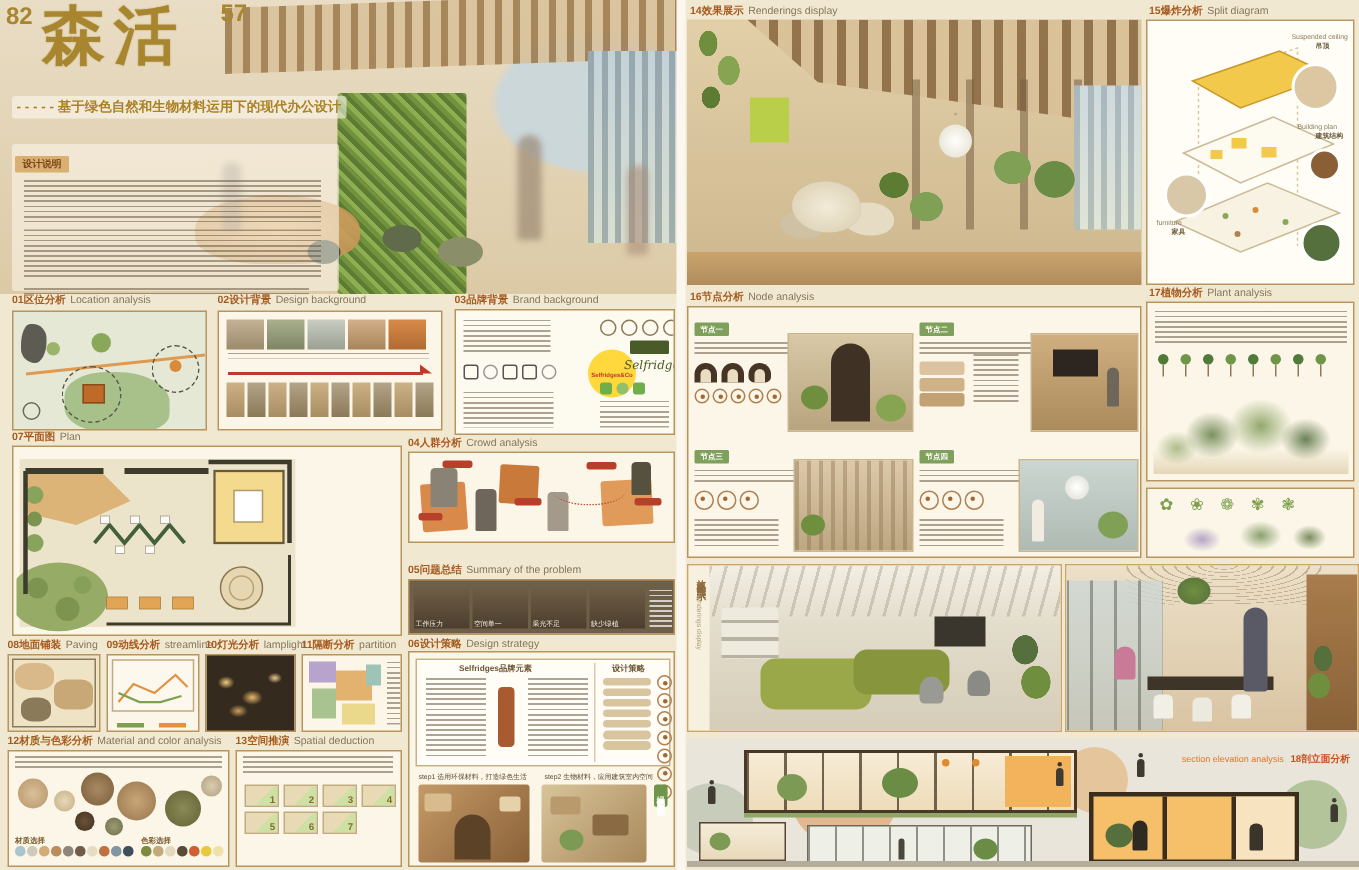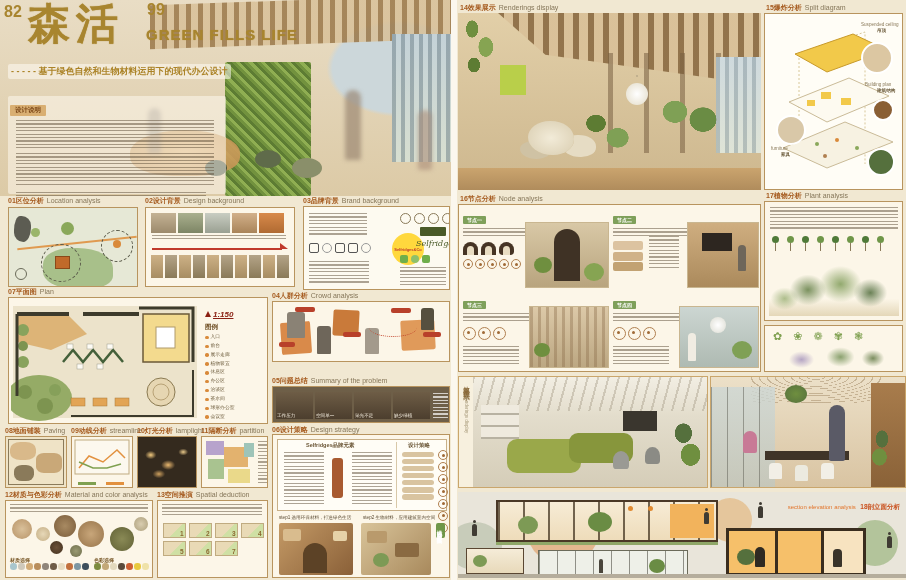--- a/index.html
+++ b/index.html
@@ -77,22 +77,21 @@
     <div class="abs" style="left:255px;top:150px;width:26px;height:18px;background:#5f6b4a;border-radius:50%;"></div>
     <div class="abs" style="left:292px;top:158px;width:30px;height:20px;background:#8a8f6a;border-radius:50%;"></div>
     <div class="abs" style="left:205px;top:160px;width:22px;height:16px;background:#44503a;border-radius:50%;"></div>
     <div class="abs" style="left:345px;top:90px;width:16px;height:70px;background:rgba(150,130,110,.65);border-radius:8px 8px 2px 2px;filter:blur(2px);"></div>
     <div class="abs" style="left:418px;top:110px;width:14px;height:60px;background:rgba(170,140,120,.6);border-radius:7px 7px 2px 2px;filter:blur(2px);"></div>
     <div class="abs" style="left:148px;top:108px;width:13px;height:46px;background:rgba(120,110,100,.5);border-radius:7px 7px 2px 2px;filter:blur(2px);"></div>
 
     <div class="abs" style="left:4px;top:0;width:320px;height:62px;">
       <span class="tq" style="left:0;top:3px;">82</span>
       <span class="tcn" style="left:24px;top:-4px;">森活</span>
-      <span class="tq" style="left:143px;top:1px;">99</span>
-      <span class="ten" style="left:142px;top:26px;">GREEN FILLS LIFE</span>
+      <span class="tq" style="left:143px;top:1px;">57</span>
     </div>
     <div class="subtitle">
       <span>- - - - -</span>
       <span>基于绿色自然和生物材料运用下的现代办公设计</span>
     </div>
     <div class="note">
       <div class="note-tag">设计说明</div>
       <div class="fl" style="width:198px;height:28px;margin:4px 0 0 6px;"></div>
       <div class="fl" style="width:198px;height:34px;margin:5px 0 0 6px;"></div>
       <div class="fl" style="width:190px;height:14px;margin:5px 0 0 6px;"></div>
@@ -192,37 +191,20 @@
       <rect x="66" y="64" width="6" height="5" fill="#fdfbf4" stroke="#9a9a8a" stroke-width=".5"></rect>
       <rect x="86" y="64" width="6" height="5" fill="#fdfbf4" stroke="#9a9a8a" stroke-width=".5"></rect>
       <rect x="60" y="98" width="14" height="8" fill="#e2a455" stroke="#a87a3a" stroke-width=".5"></rect>
       <rect x="82" y="98" width="14" height="8" fill="#e2a455" stroke="#a87a3a" stroke-width=".5"></rect>
       <rect x="104" y="98" width="14" height="8" fill="#e2a455" stroke="#a87a3a" stroke-width=".5"></rect>
       <path d="M6 14 H58 M72 14 H128" stroke="#3d3b2c" stroke-width="4" fill="none"></path>
       <path d="M128 8 H182 V62" stroke="#3d3b2c" stroke-width="3" fill="none"></path>
       <path d="M6 14 V96" stroke="#3d3b2c" stroke-width="3" fill="none"></path>
       <path d="M182 70 V116 H60" stroke="#3d3b2c" stroke-width="2" fill="none"></path>
     </svg>
-    <div class="abs" style="left:196px;top:5px;width:60px;">
-      <div><span class="abs" style="position:static;display:inline-block;width:0;height:0;border-left:3px solid transparent;border-right:3px solid transparent;border-bottom:6px solid #8a2013;margin-right:2px;"></span><span class="scale">1:150</span></div>
-      <div class="legend-title">图例</div>
-      <div>
-          <div class="leg">入口</div>
-          <div class="leg">前台</div>
-          <div class="leg">展示走廊</div>
-          <div class="leg">植物装置</div>
-          <div class="leg">休息区</div>
-          <div class="leg">办公区</div>
-          <div class="leg">洽谈区</div>
-          <div class="leg">茶水间</div>
-          <div class="leg">球形办公室</div>
-          <div class="leg">会议室</div>
-          <div class="leg">出口</div>
-        </div>
-    </div>
   </div>
 
   <div class="hdr" style="left:272px;top:292px;"><span class="hn">04</span><span class="hn">人群分析</span><span class="he">Crowd analysis</span></div>
   <div class="box" style="left:272px;top:301px;width:178px;height:61px;">
     <div class="abs" style="left:8px;top:20px;width:30px;height:32px;background:#d98a4a;transform:rotate(-4deg);border-radius:2px;"></div>
     <div class="abs" style="left:60px;top:8px;width:26px;height:26px;background:#c97a3a;transform:rotate(3deg);border-radius:2px;"></div>
     <div class="abs" style="left:128px;top:18px;width:34px;height:30px;background:#e09a5a;transform:rotate(-3deg);border-radius:2px;"></div>
     <div class="abs" style="left:14px;top:10px;width:18px;height:26px;background:#8a8275;border-radius:3px 3px 1px 1px;"></div>
     <div class="abs" style="left:44px;top:24px;width:14px;height:28px;background:#6e665a;border-radius:3px 3px 1px 1px;"></div>
     <div class="abs" style="left:92px;top:26px;width:14px;height:26px;background:#a39a8c;border-radius:3px 3px 1px 1px;"></div>

